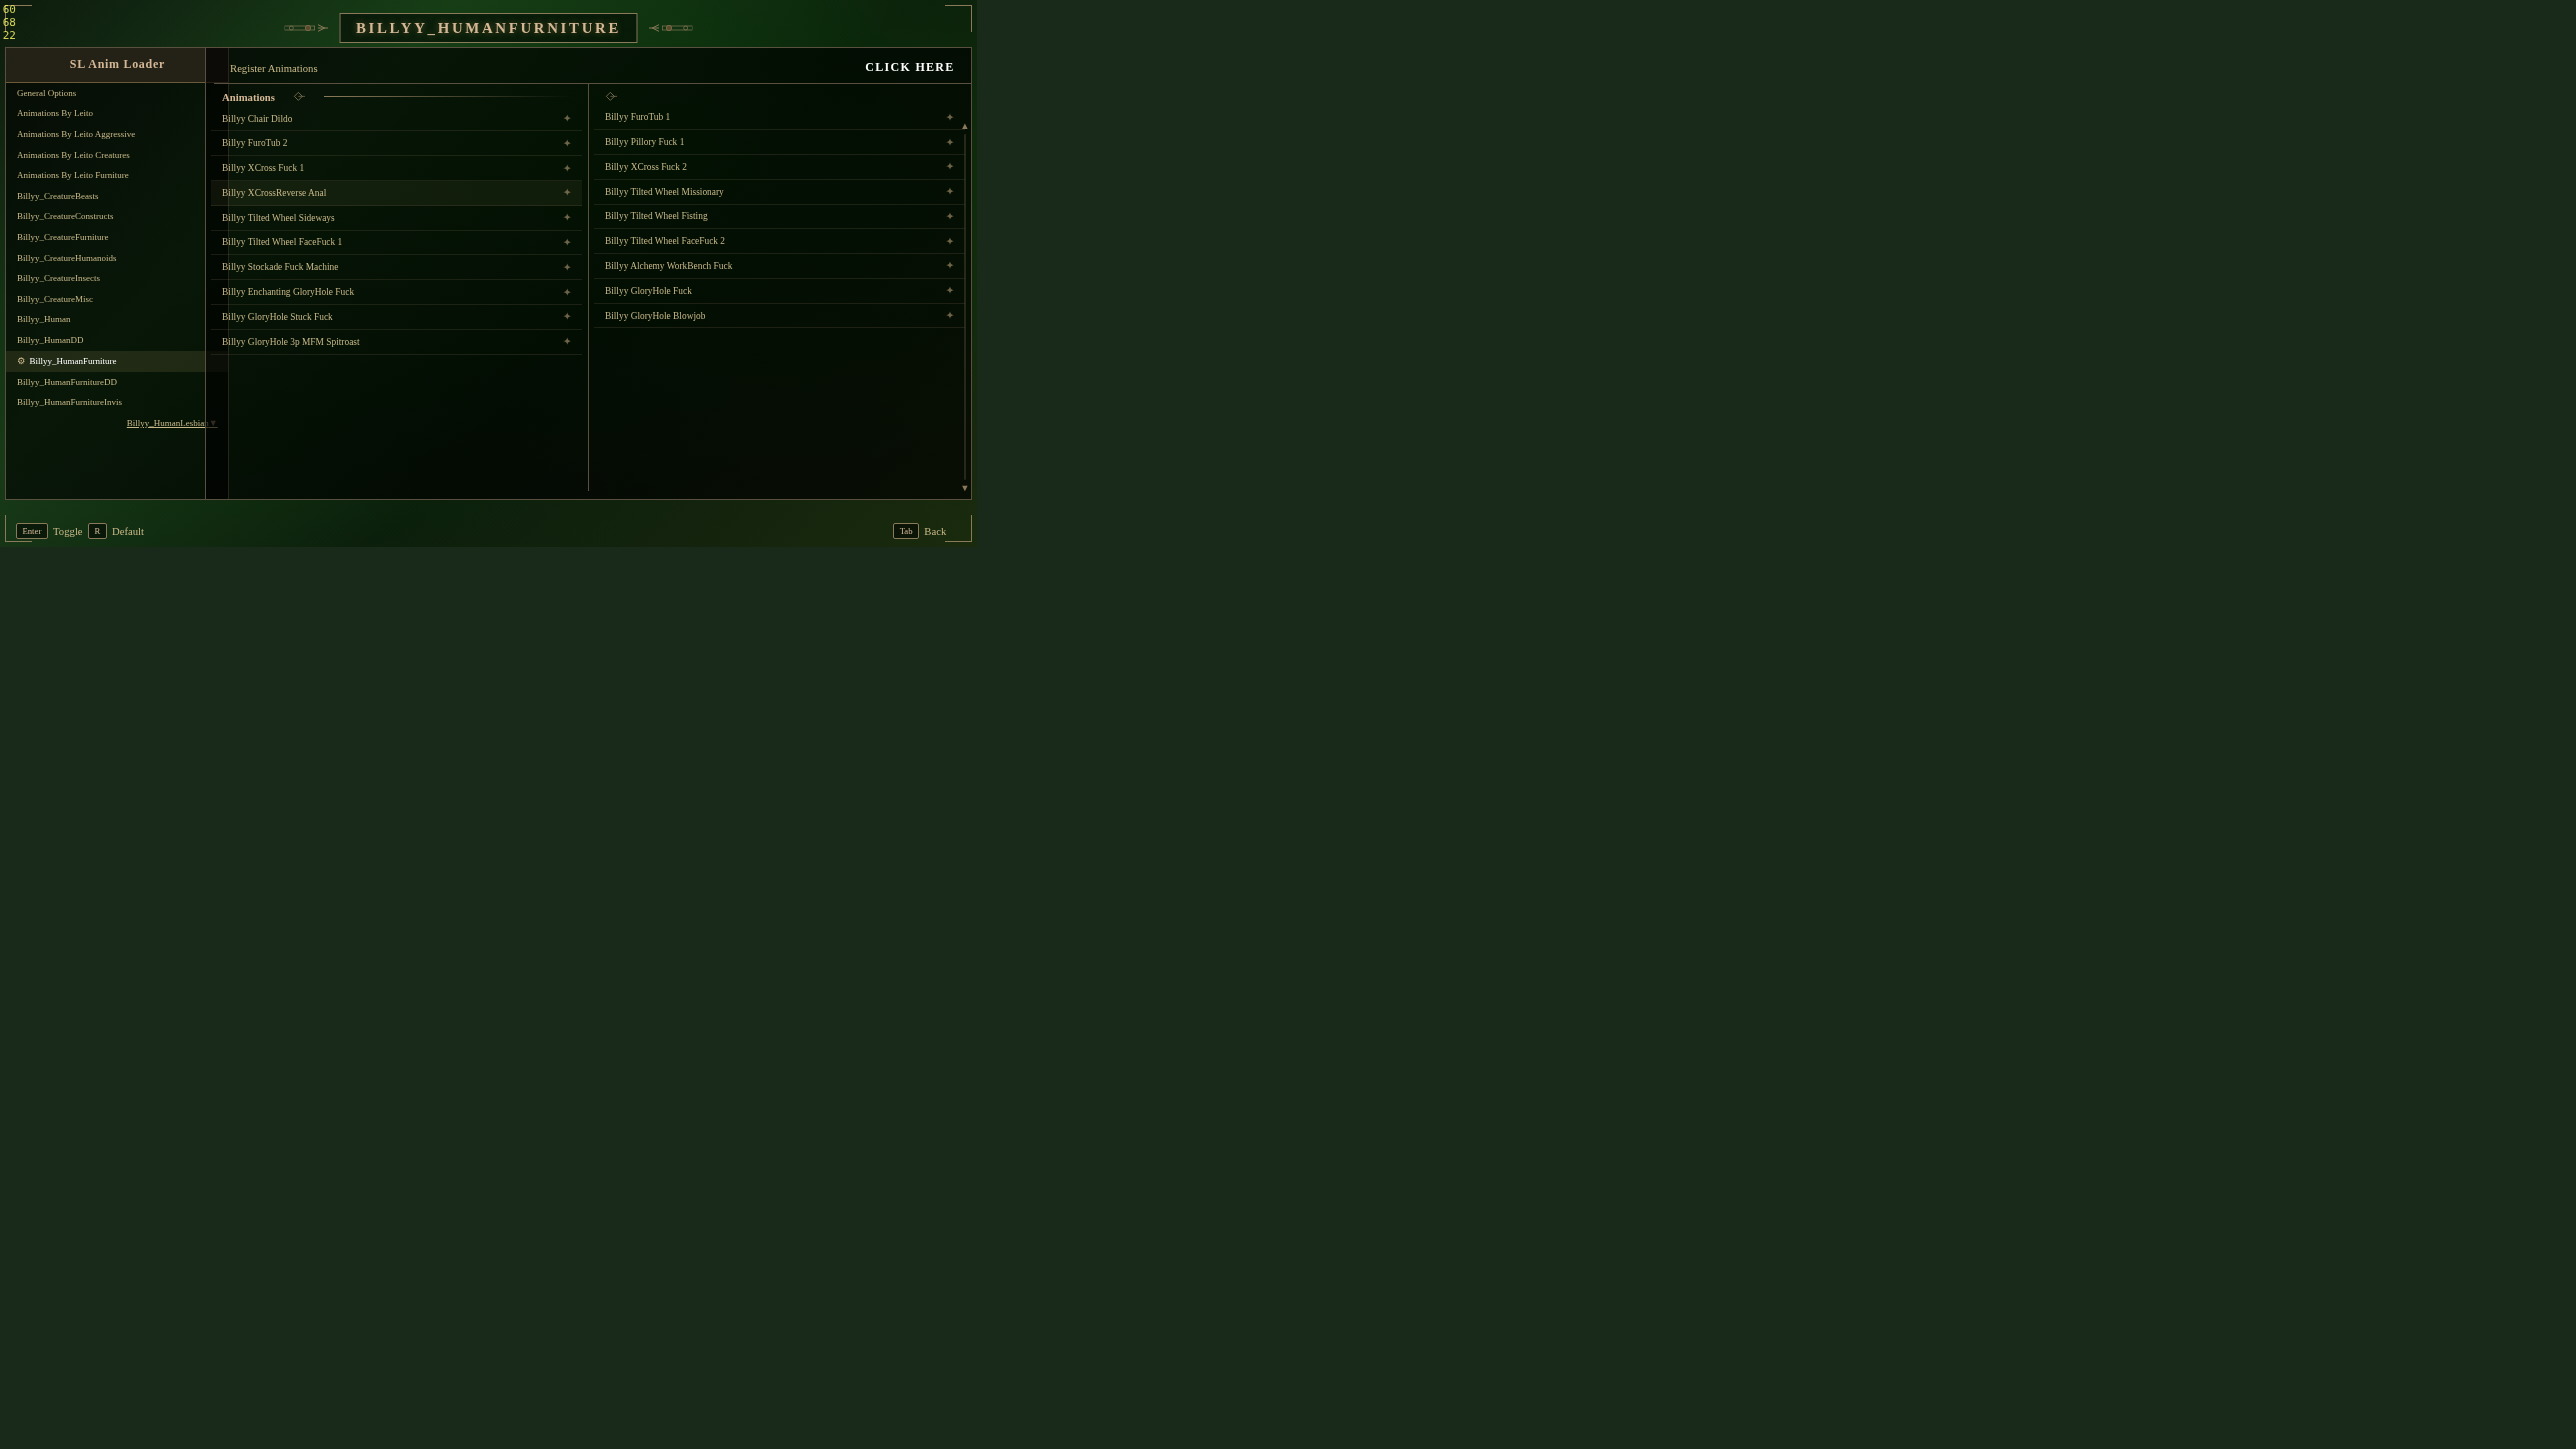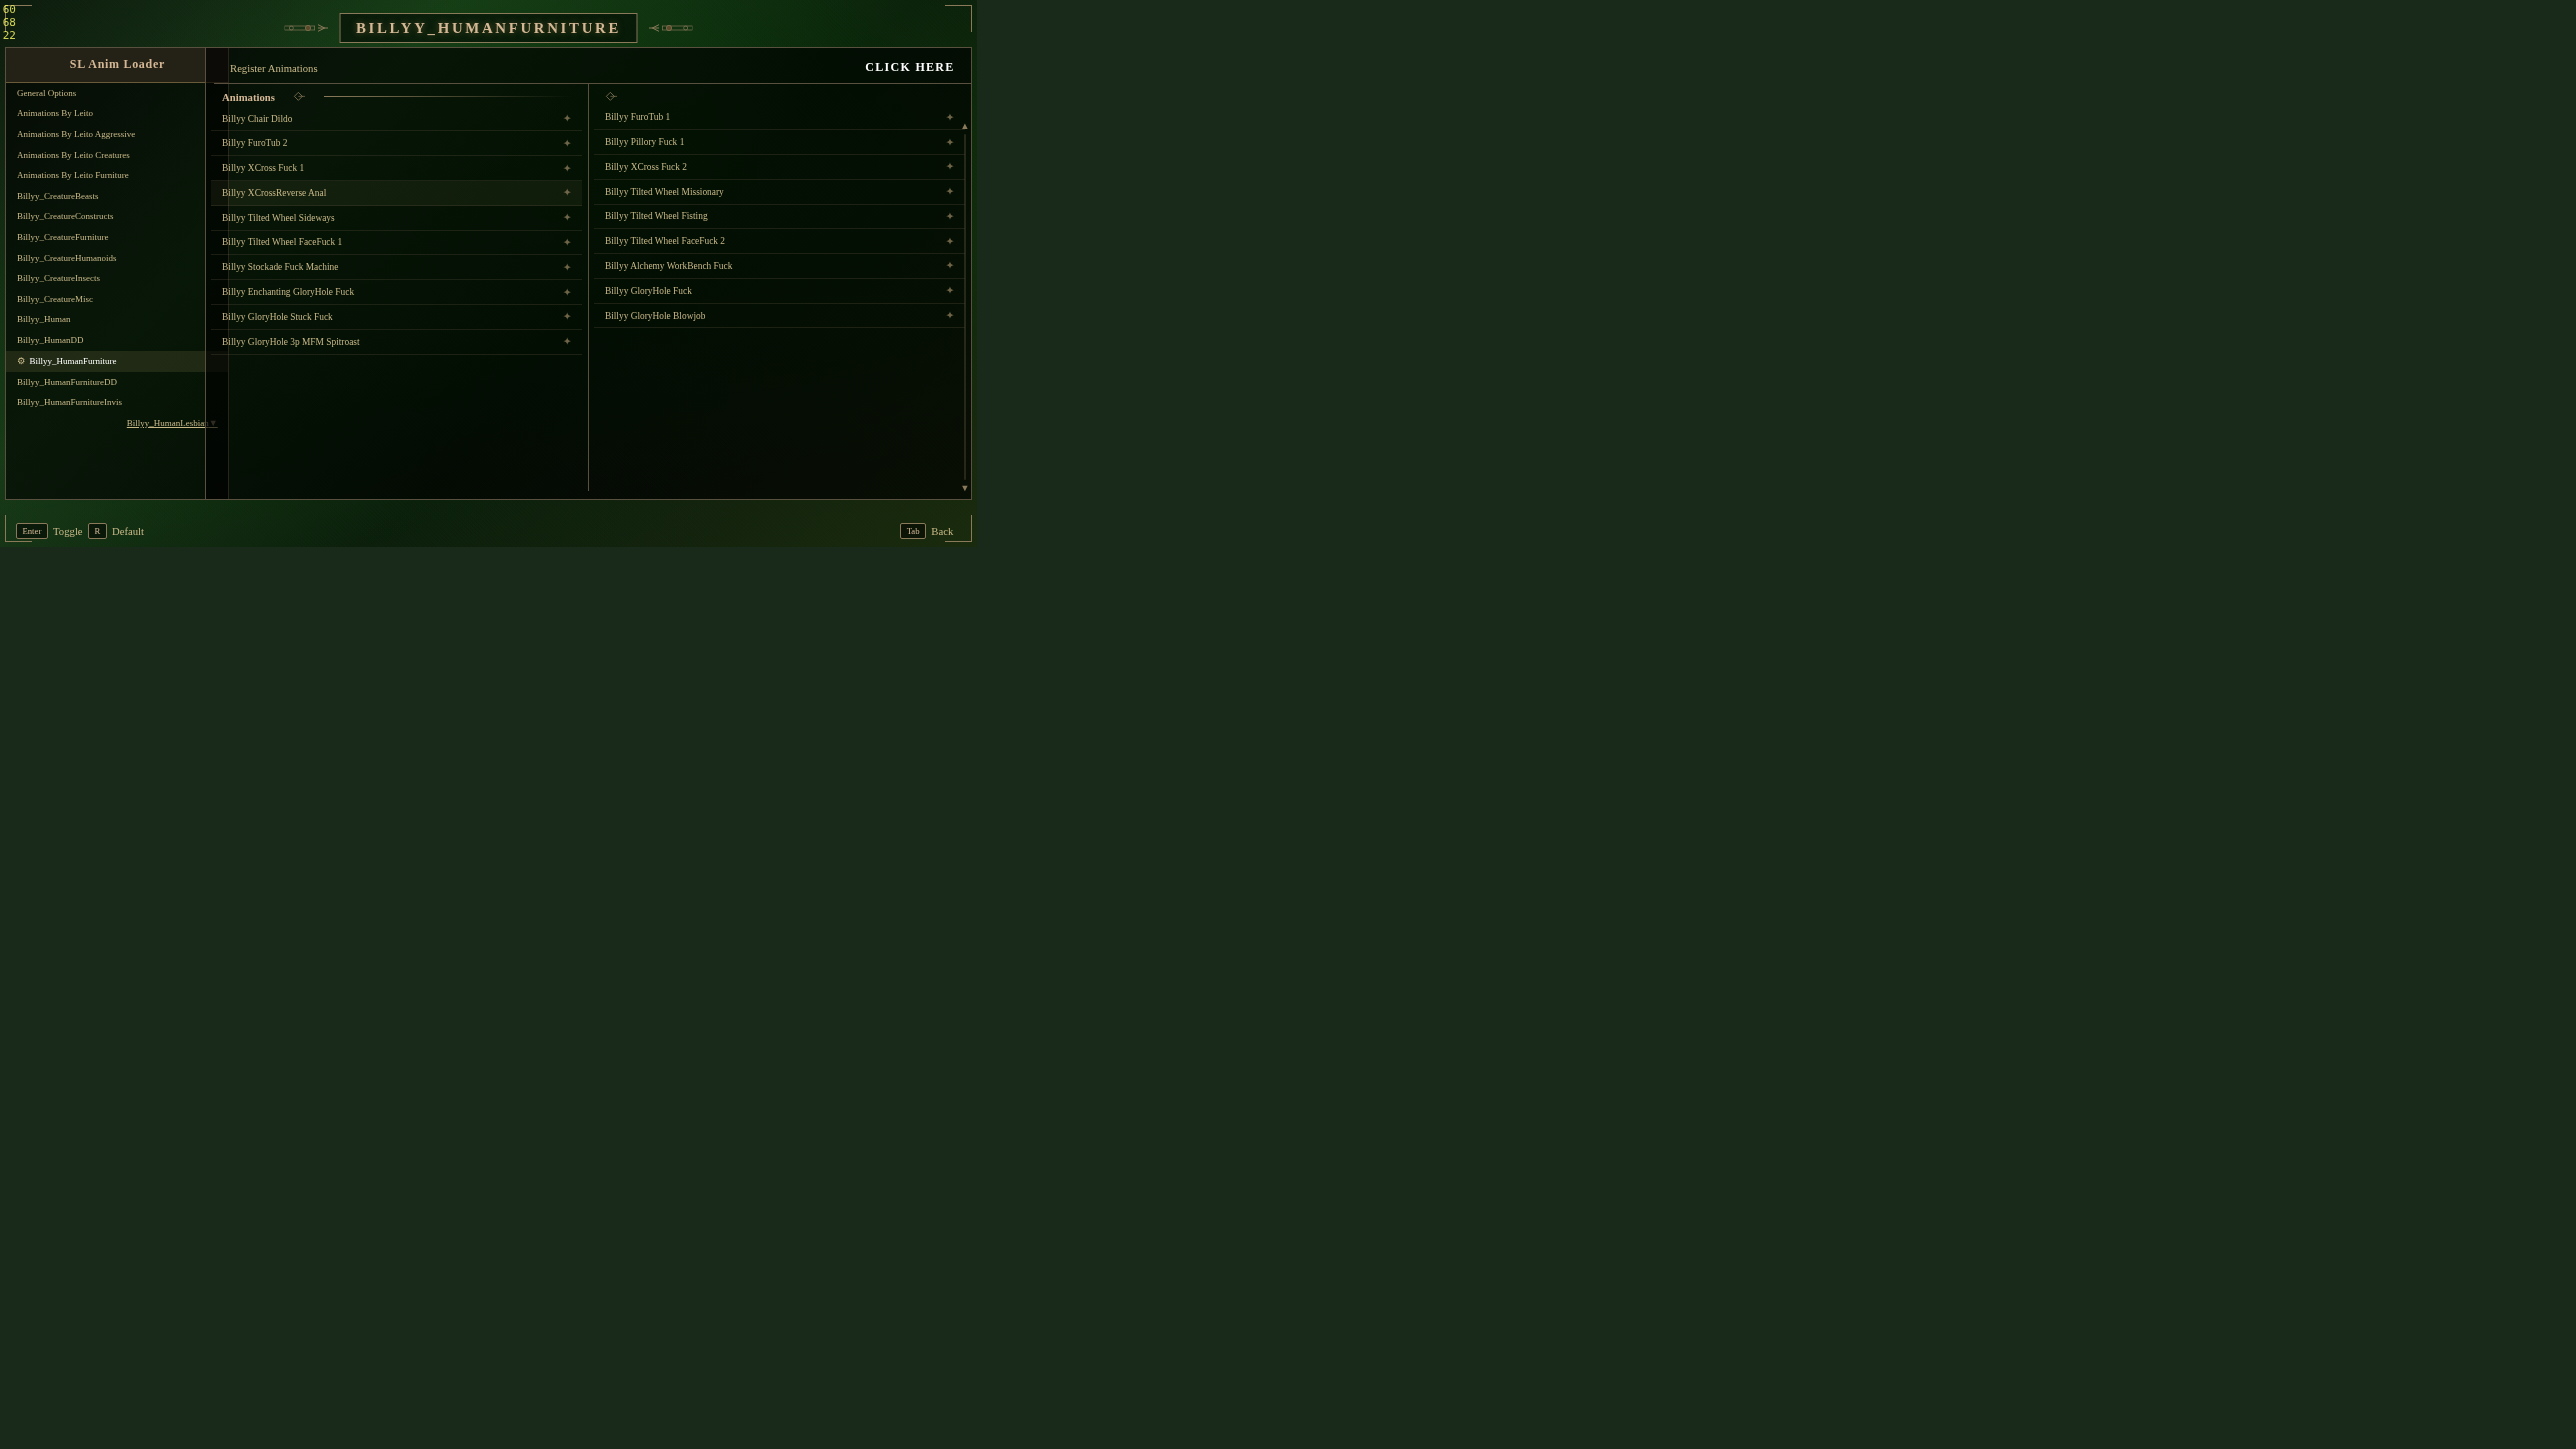--- a/index.html
+++ b/index.html
@@ -253,21 +253,21 @@
       color: #a89868;
       font-size: 8px;
       line-height: 1.5;
     }
 
     
     .bottom-nav {
       position: absolute;
       bottom: 8px;
       left: 5.4px;
-      right: 13px;
+      right: 20px;
       display: flex;
       justify-content: space-between;
       align-items: center;
       padding: 0 10.7px;
     }
 
     .nav-btn {
       display: flex;
       align-items: center;
       gap: 5.4px;

